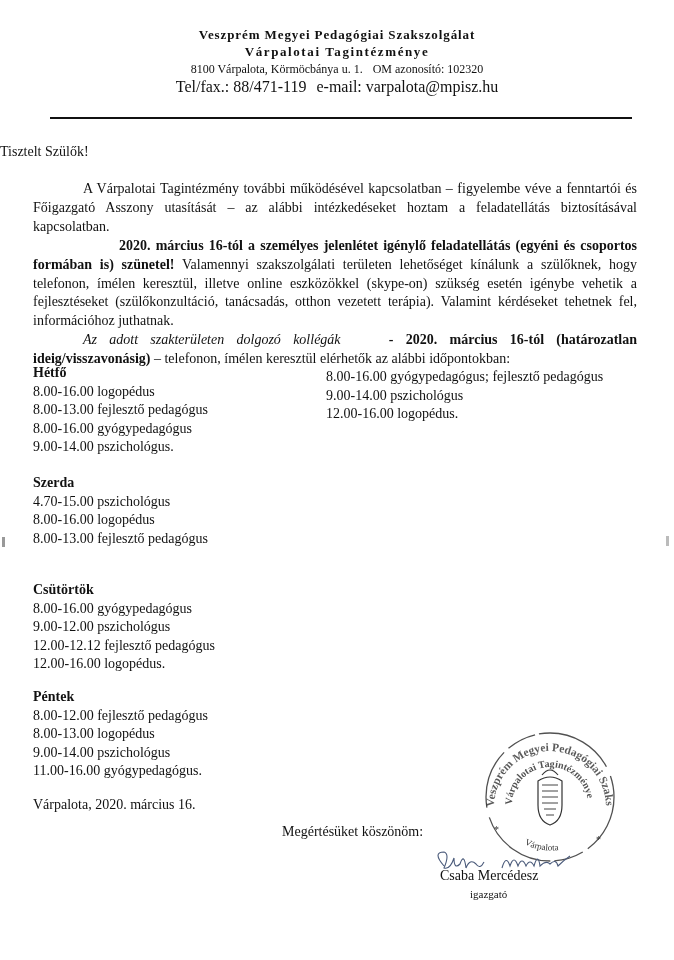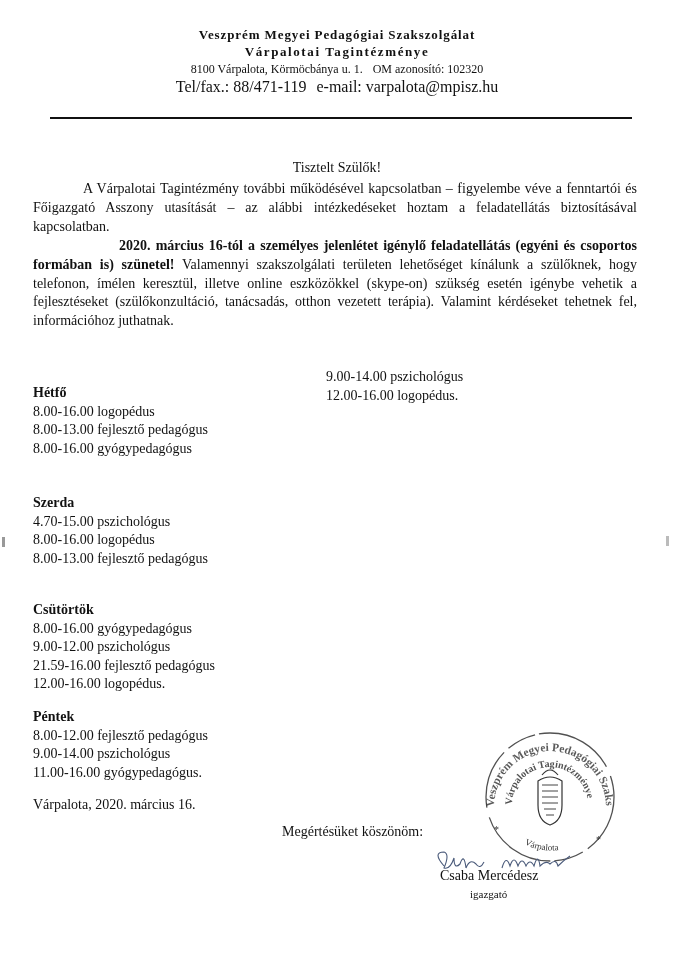--- a/index.html
+++ b/index.html
@@ -7,30 +7,30 @@
     width: 674px; height: 960px; background: #ffffff; position: relative; overflow: hidden;
     font-family: "Liberation Serif", "DejaVu Serif", serif; color: #111;
   }
   .abs { position: absolute; }
   .hdr1 { top: 27px; left: 0; width: 674px; text-align: center; font-weight: bold; font-size: 13px; letter-spacing: 0.9px; }
   .hdr2 { top: 44px; left: 0; width: 674px; text-align: center; font-weight: bold; font-size: 13px; letter-spacing: 1.6px; }
   .hdr3 { top: 62px; left: 0; width: 674px; text-align: center; font-size: 12px; }
   .hdr4 { top: 78px; left: 0; width: 674px; text-align: center; font-size: 16px; }
   .hdr4 .gap, .hdr3 .gap { display: inline-block; width: 10px; }
   .rule { top: 117px; left: 50px; width: 582px; height: 0; border-top: 2px solid #111; }
-  .greeting { top: 160px; left: 0; width: 674px; text-align: center; font-size: 14px; }
+  .greeting { top: 144px; left: 0; width: 674px; text-align: left; font-size: 14px; }
   .body-text {
     top: 180px; left: 33px; width: 604px; font-size: 14px; line-height: 18.9px; text-align: justify;
   }
   .body-text p { margin: 0; }
   .indent { text-indent: 50px; }
   .b { font-weight: bold; margin-left: 36px; }
   .i { font-style: italic; }
   .day { font-size: 14px; line-height: 18.6px; }
-  .day .title { font-weight: bold; margin-top: 20px; }
+  .day .title { font-weight: bold; }
   .d-hetfo { top: 364px; left: 33px; }
   .d-kedd { top: 368px; left: 326px; }
   .d-szerda { top: 474px; left: 33px; }
   .d-csut { top: 581px; left: 33px; }
   .d-pentek { top: 688px; left: 33px; }
   .place-date { top: 797px; left: 33px; font-size: 14px; }
   .thanks { top: 824px; left: 282px; font-size: 14px; }
   .signer-name { top: 868px; left: 440px; font-size: 14px; }
   .signer-role { top: 888px; left: 470px; font-size: 11px; }
   .signature { top: 848px; left: 430px; width: 150px; height: 26px; }
@@ -48,52 +48,56 @@
 <div class="abs hdr4">
   <span>Tel/fax.: 88/471-119</span><span class="gap"></span><span>e-mail: varpalota@mpisz.hu</span>
 </div>
 <div class="abs rule"></div>
 
 <div class="abs greeting">Tisztelt Szülők!</div>
 
 <div class="abs body-text">
   <p class="indent">A Várpalotai Tagintézmény további működésével kapcsolatban – figyelembe véve a fenntartói és Főigazgató Asszony utasítását – az alábbi intézkedéseket hoztam a feladatellátás biztosításával kapcsolatban.</p>
   <p class="indent"><span class="b">2020. március 16-tól a személyes jelenlétet igénylő feladatellátás (egyéni és csoportos formában is) szünetel!</span><span> Valamennyi szakszolgálati területen lehetőséget kínálunk a szülőknek, hogy telefonon, ímélen keresztül, illetve online eszközökkel (skype-on) szükség esetén igénybe vehetik a fejlesztéseket (szülőkonzultáció, tanácsadás, otthon vezetett terápia). Valamint kérdéseket tehetnek fel, információhoz juthatnak.</span></p>
+  <p class="indent"><span class="i">Az adott szakterületen dolgozó kollégák</span><span class="b"> - 2020. március 16-tól (határozatlan ideig/visszavonásig)</span><span> – telefonon, ímélen keresztül elérhetők az alábbi időpontokban:</span></p>
 </div>
 
 <div class="abs day d-hetfo">
   <div class="title">Hétfő</div>
   <div>8.00-16.00 logopédus</div>
   <div>8.00-13.00 fejlesztő pedagógus</div>
   <div>8.00-16.00 gyógypedagógus</div>
+  <div>9.00-14.00 pszichológus.</div>
 </div>
 
 <div class="abs day d-kedd">
+  <div>8.00-16.00 gyógypedagógus; fejlesztő pedagógus</div>
   <div>9.00-14.00 pszichológus</div>
   <div>12.00-16.00 logopédus.</div>
 </div>
 
 <div class="abs day d-szerda">
   <div class="title">Szerda</div>
   <div>4.70-15.00 pszichológus</div>
   <div>8.00-16.00 logopédus</div>
   <div>8.00-13.00 fejlesztő pedagógus</div>
 </div>
 
 <div class="abs day d-csut">
   <div class="title">Csütörtök</div>
   <div>8.00-16.00 gyógypedagógus</div>
   <div>9.00-12.00 pszichológus</div>
-  <div>21.59-16.00 fejlesztő pedagógus</div>
+  <div>12.00-12.12 fejlesztő pedagógus</div>
   <div>12.00-16.00 logopédus.</div>
 </div>
 
 <div class="abs day d-pentek">
   <div class="title">Péntek</div>
   <div>8.00-12.00 fejlesztő pedagógus</div>
+  <div>8.00-13.00 logopédus</div>
   <div>9.00-14.00 pszichológus</div>
   <div>11.00-16.00 gyógypedagógus.</div>
 </div>
 
 <div class="abs place-date">Várpalota, 2020. március 16.</div>
 <div class="abs thanks">Megértésüket köszönöm:</div>
 
 <div class="abs stamp">
   <svg width="150" height="140" viewBox="0 0 150 140">
     <defs>

